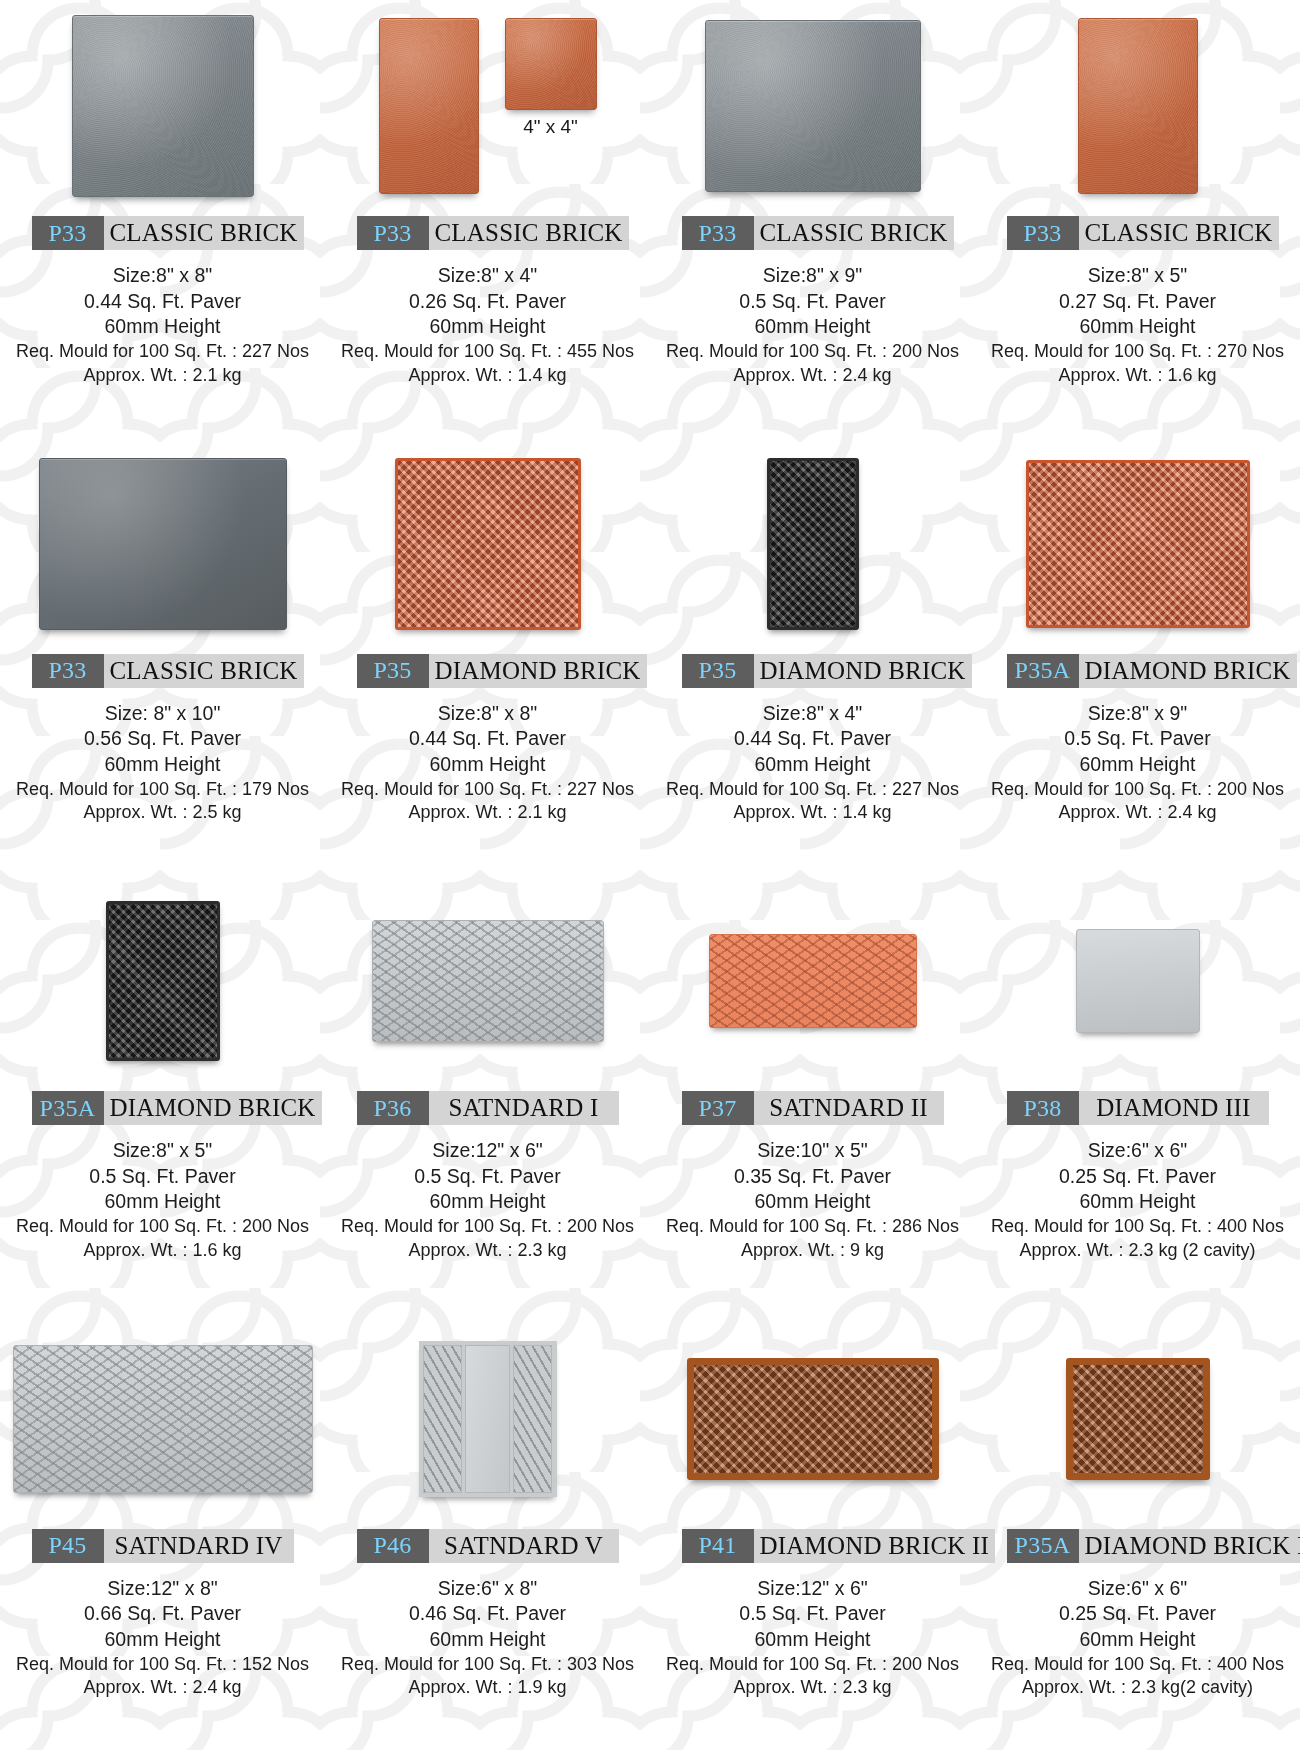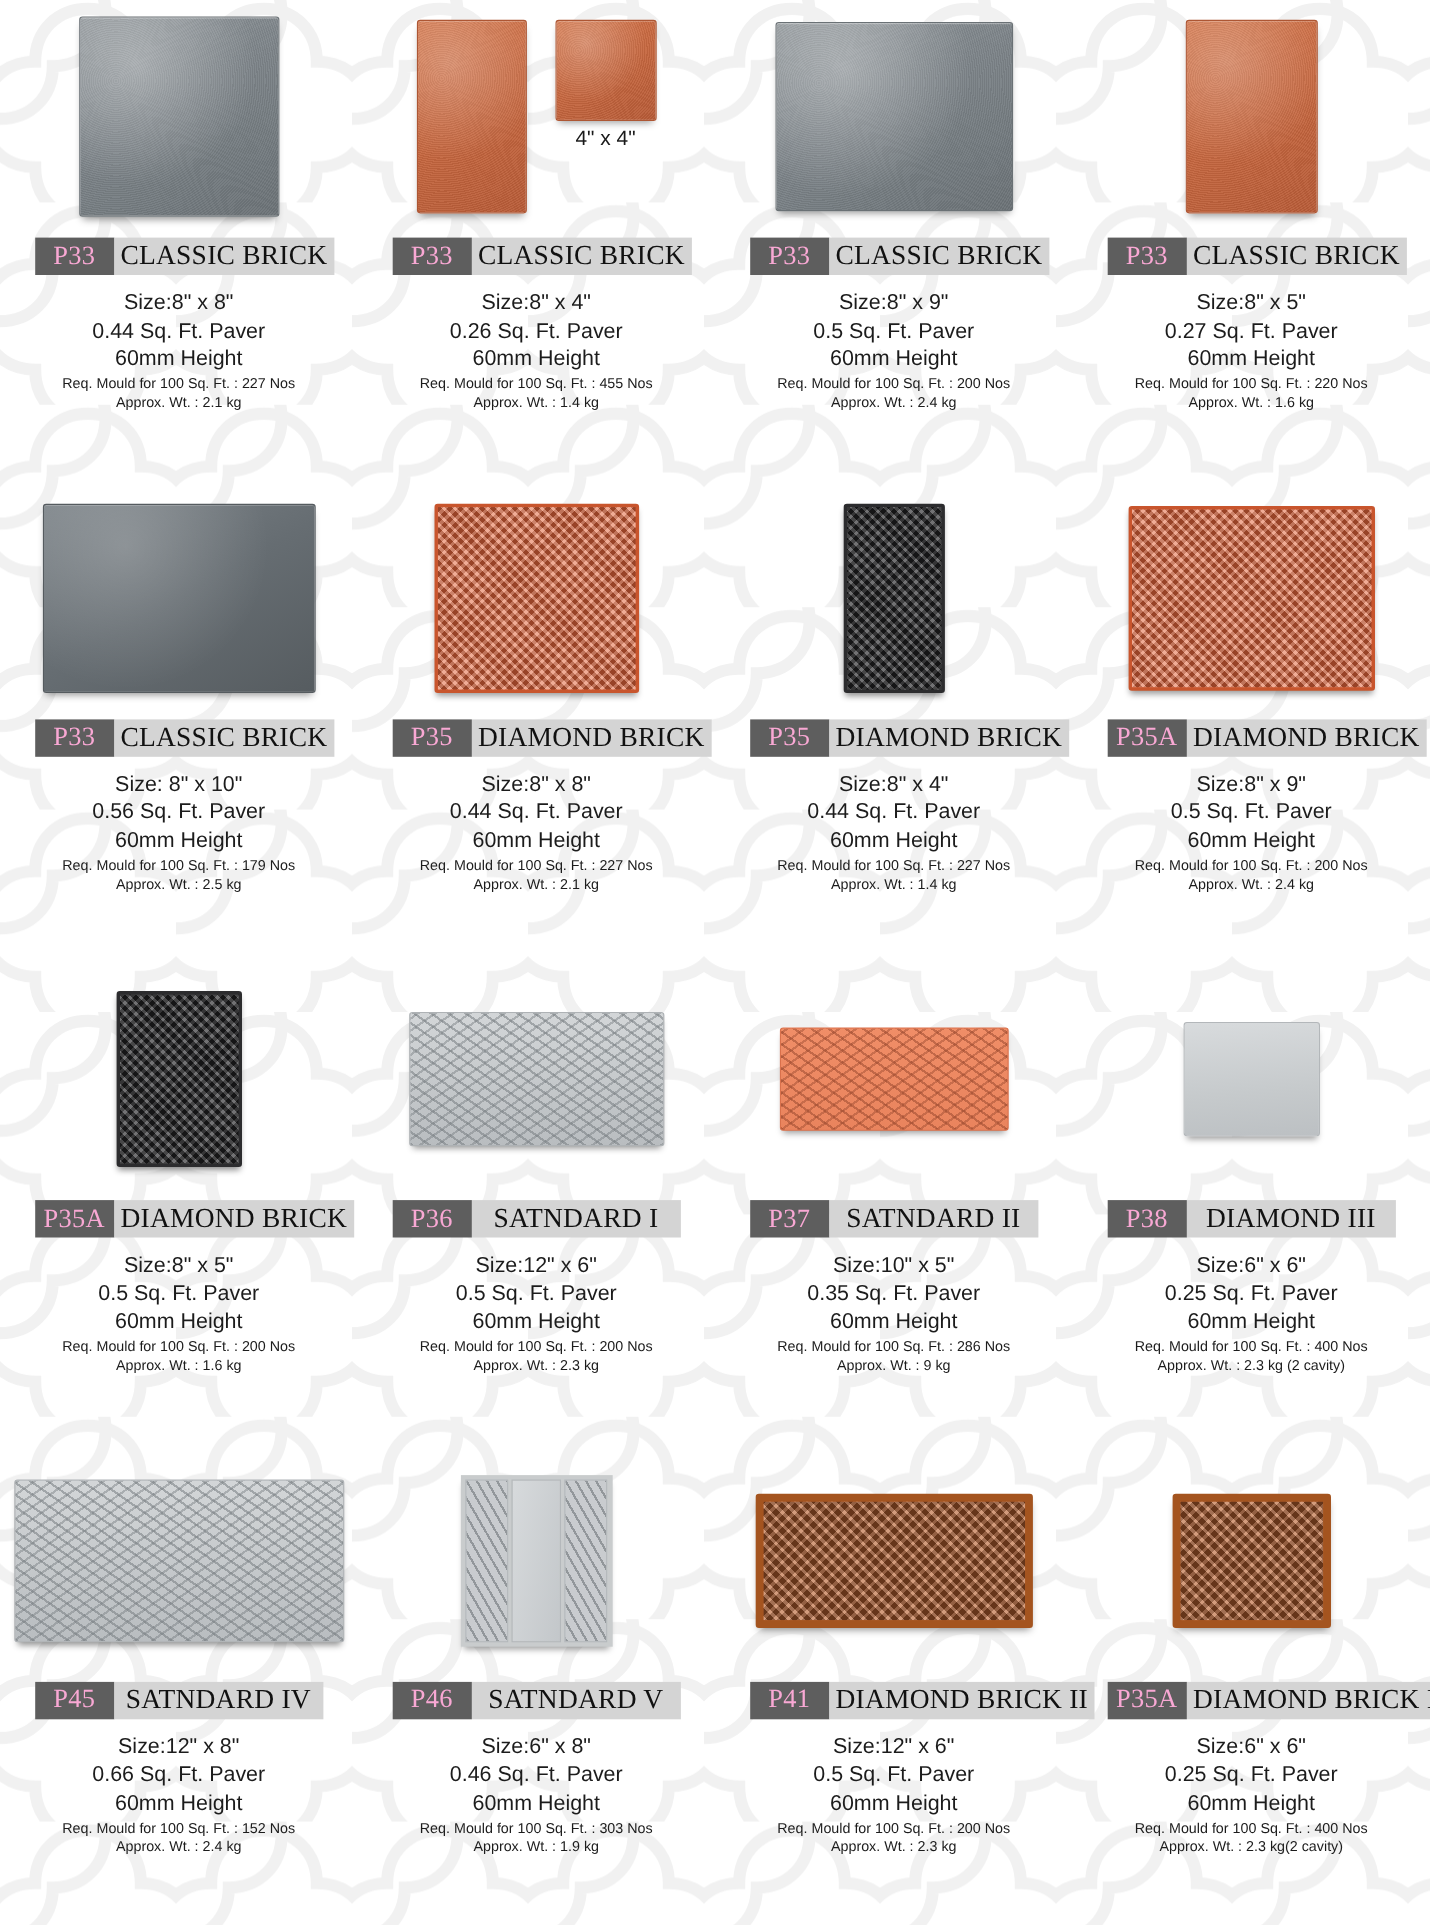--- a/index.html
+++ b/index.html
@@ -166,21 +166,21 @@
   
   .label-bar {
     display: flex;
     align-items: stretch;
     height: 34px;
     width: 262px;
     margin-top: 4px;
   }
   .code-chip {
     background: #5e5e5e;
-    color: #f9a8d4;
+    color: #7dd3fc;
     min-width: 72px;
     display: flex;
     align-items: center;
     justify-content: center;
     font-family: "Liberation Serif", serif;
     font-size: 24px;
     letter-spacing: .3px;
     padding: 0 7px;
     box-sizing: border-box;
   }
@@ -203,21 +203,21 @@
   .specs {
     text-align: center;
     margin-top: 13px;
     color: #1c1c1c;
     line-height: 1.32;
   }
   .specs .big {
     font-size: 19.5px;
   }
   .specs .small {
-    font-size: 13px;
+    font-size: 18px;
   }
 </style>
 </head>
 <body>
 
 <svg id="watermark" viewBox="0 0 1300 1750" preserveAspectRatio="none" xmlns="http://www.w3.org/2000/svg">
   <defs>
     <pattern id="quat" width="160" height="184" patternUnits="userSpaceOnUse">
       <path d="M80 8 C108 8 128 28 128 56 C156 56 176 76 176 104 C176 132 156 152 128 152
                C128 180 108 200 80 200 C52 200 32 180 32 152 C4 152 -16 132 -16 104
@@ -297,21 +297,21 @@
         </div>
       </div>
       <div class="label-bar">
         <div class="code-chip">P33</div>
         <div class="name-chip">CLASSIC BRICK</div>
       </div>
       <div class="specs">
         <div class="big">Size:8" x 5"</div>
         <div class="big">0.27 Sq. Ft. Paver</div>
         <div class="big">60mm Height</div>
-        <div class="small">Req. Mould for 100 Sq. Ft. : 220 Nos</div>
+        <div class="small">Req. Mould for 100 Sq. Ft. : 270 Nos</div>
         <div class="small">Approx. Wt. : 1.6 kg</div>
       </div>
     </div>
     <div class="card">
       <div class="img-zone">
         <div style="display: flex; align-items: flex-end; gap: 26px;">
           <div class="tile tex-grey-dark" style="width: 248px; height: 172px;"></div>
         </div>
       </div>
       <div class="label-bar">

